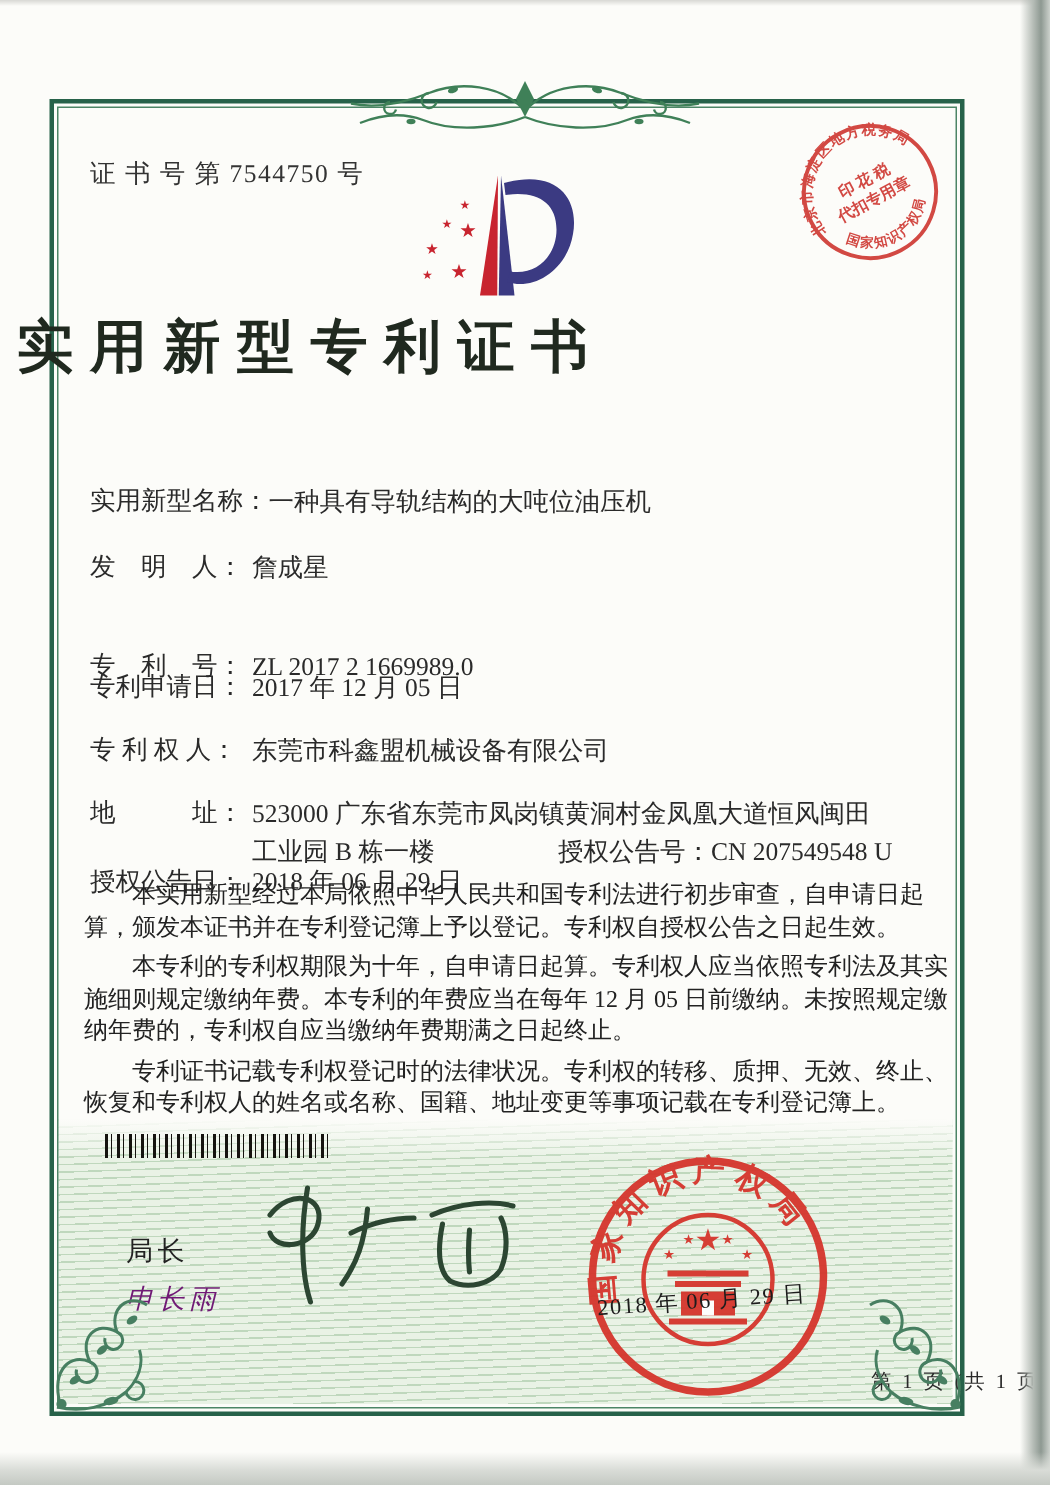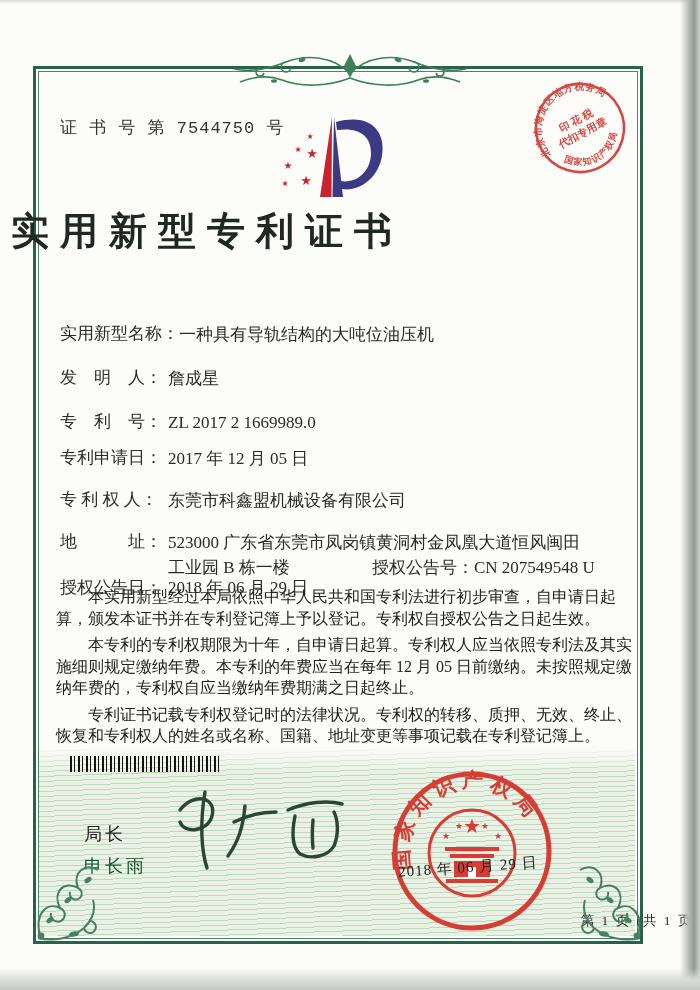--- a/index.html
+++ b/index.html
@@ -13,38 +13,38 @@
   .edge-top{position:absolute;left:0;top:0;width:100%;height:4px;background:linear-gradient(180deg,#d8d8d4,rgba(0,0,0,0));z-index:9;}
   
   .frame{position:absolute;left:33px;top:66px;width:604px;height:872px;border:3px solid #27624a;z-index:1;}
   .frame-inner{position:absolute;left:2px;top:2px;right:2px;bottom:2px;border:1px solid #4c8566;}
   
   .band{position:absolute;left:39px;top:746px;width:596px;height:190px;z-index:0;
     background:
       linear-gradient(180deg,rgba(252,252,249,1) 0%,rgba(252,252,249,0) 14%),
       repeating-linear-gradient(178deg,rgba(128,175,128,0.40) 0px,rgba(128,175,128,0.40) 1px,rgba(255,255,255,0) 1px,rgba(255,255,255,0) 5px),
       linear-gradient(#e9f2e5,#e9f2e5);}
-  .cert-no{position:absolute;left:60px;top:116px;font-size:17px;color:#333;letter-spacing:1px;white-space:pre;z-index:2;font-family:Liberation Mono, monospace;}
+  .cert-no{position:absolute;left:60px;top:104px;font-size:17px;color:#333;letter-spacing:1px;white-space:pre;z-index:2;}
   .logo{position:absolute;left:278px;top:108px;z-index:2;}
   .tax-stamp{position:absolute;left:524px;top:72px;z-index:3;opacity:.92;}
   .title{position:absolute;left:0;top:206px;width:100%;text-align:left;font-size:38px;font-weight:600;
     color:#20291f;letter-spacing:11px;text-indent:11px;z-index:2;}
   .fields{position:absolute;left:60px;top:0;width:580px;font-size:17px;color:#2a2a2a;z-index:2;}
   .row{position:absolute;left:0;white-space:pre-line;}
   .lbl{display:inline-block;min-width:108px;white-space:pre;vertical-align:top;}
   .val{display:inline-block;white-space:pre-line;vertical-align:top;max-width:460px;line-height:25px;}
-  .row1{top:302px}.row2{top:346px}.row3{top:390px}.row4{top:426px}.row5{top:468px}
+  .row1{top:302px}.row2{top:346px}.row3{top:412px}.row4{top:426px}.row5{top:468px}
   .row6{top:510px}.row7{top:556px}
   .grant-no{position:absolute;left:312px;top:0;white-space:pre;font-family:Liberation Serif, serif;}
   .paras{position:absolute;left:56px;top:586px;width:578px;font-size:16px;line-height:21.5px;color:#222;z-index:2;}
   .paras p{margin:0 0 5px 0;text-indent:2em;}
   .barcode{position:absolute;left:70px;top:756px;width:152px;height:16px;z-index:2;
     background:repeating-linear-gradient(90deg,#15130f 0px,#15130f 2px,rgba(0,0,0,0) 2px,rgba(0,0,0,0) 4px,#15130f 4px,#15130f 5px,rgba(0,0,0,0) 5px,rgba(0,0,0,0) 8px);}
   .official-title{position:absolute;left:84px;top:822px;font-size:18px;color:#222;letter-spacing:3px;z-index:2;text-align:center;}
-  .official-name{position:absolute;left:84px;top:854px;font-size:18px;color:#14532d;letter-spacing:3px;z-index:2;}
+  .official-name{position:absolute;left:84px;top:854px;font-size:18px;color:#701a75;letter-spacing:3px;z-index:2;font-style:italic;}
   .signature{position:absolute;left:150px;top:776px;z-index:3;}
   .big-seal{position:absolute;left:385px;top:764px;z-index:2;opacity:.95;}
   .seal-date{position:absolute;left:398px;top:858px;font-size:15px;color:#1c1c1c;letter-spacing:1px;
     transform:rotate(-4deg);z-index:4;white-space:pre;}
   .flourish-left{position:absolute;left:30px;top:846px;z-index:3;}
   .flourish-right{position:absolute;left:548px;top:846px;z-index:3;transform:scaleX(-1);}
   .top-ornament{position:absolute;left:230px;top:48px;z-index:2;}
   .footer{position:absolute;left:0;top:912px;width:100%;text-align:right;font-size:13.5px;color:#2a2a2a;
     letter-spacing:2px;z-index:2;white-space:pre;}
   svg text{font-family:"DejaVu Sans","Liberation Sans",sans-serif;}

